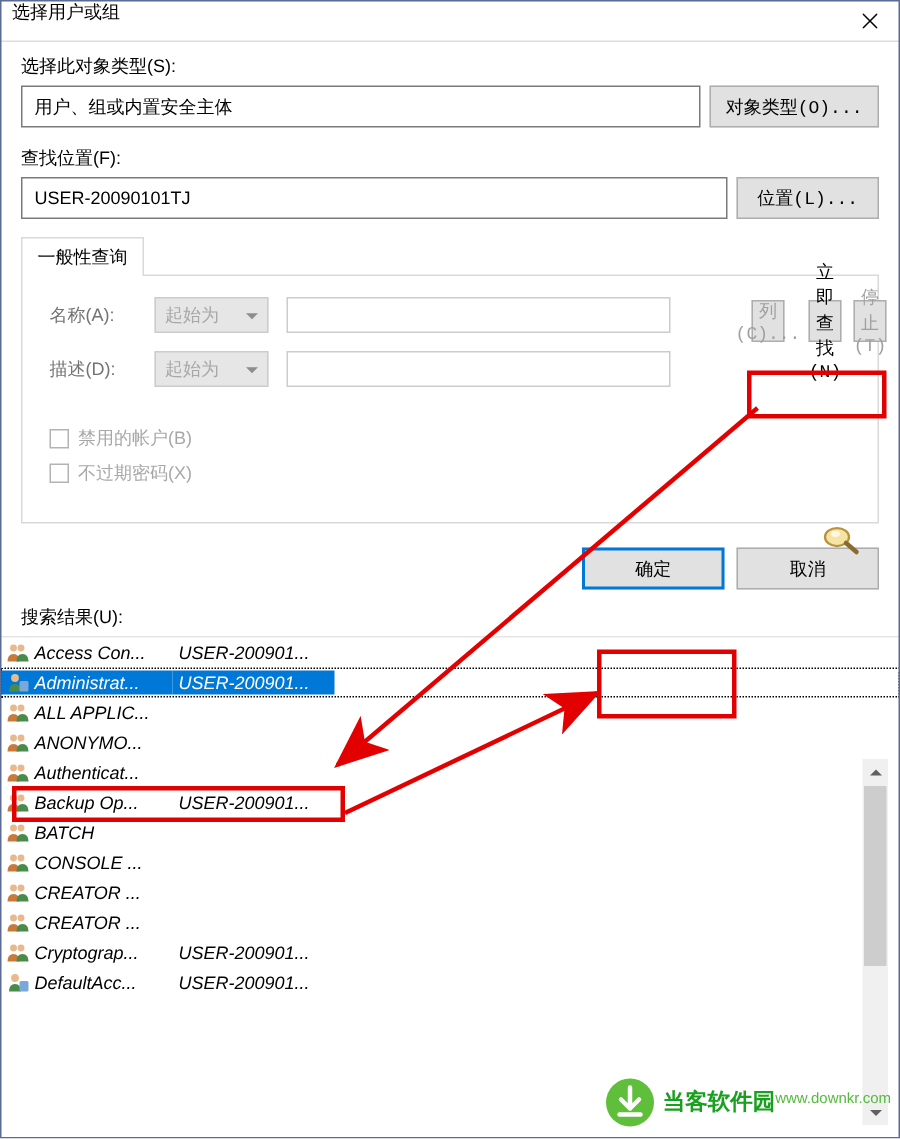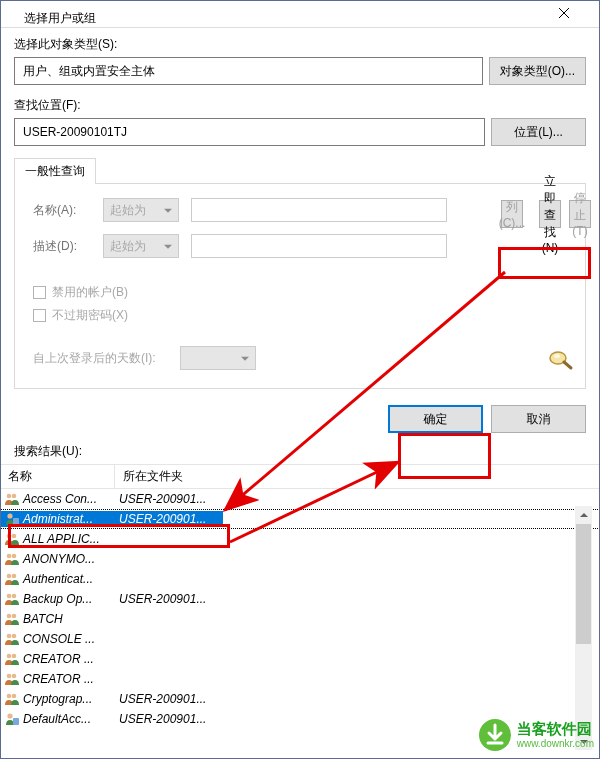--- a/index.html
+++ b/index.html
@@ -1,25 +1,25 @@
 <!DOCTYPE html>
 <html><head>
 <meta charset="utf-8">
 <style>
 * { box-sizing: border-box; margin: 0; padding: 0; font-family: "Microsoft YaHei", "Segoe UI", Tahoma, sans-serif; font-size: 12px; }
 body { background: #fff; width: 600px; height: 759px; overflow: hidden; position: relative; }
 .window { width: 600px; height: 759px; background: #fff; display: flex; flex-direction: column; position: relative; }
-.titlebar { height: 28px; display: flex; align-items: flex-end; padding: 0 24px; border-bottom: 1px solid #ddd; background: #fff; }
+.titlebar { height: 28px; display: flex; align-items: flex-start; padding: 0 8px; border-bottom: 1px solid #ddd; background: #fff; }
 .titlebar .title { flex: 1; font-size: 12px; color: #000; }
 .titlebar .close { width: 40px; height: 28px; display: flex; align-items: center; justify-content: center; margin-right: -8px; }
 .section { padding: 8px 14px 4px 14px; }
 .section .label { color: #000; margin-bottom: 4px; }
 .row { display: flex; gap: 6px; align-items: flex-start; }
 .textbox { flex: 1; border: 1px solid #7a7a7a; background: #fff; padding: 6px 8px; font-size: 12px; height: 28px; display: flex; align-items: center; color: #000; }
-.btn { border: 1px solid #adadad; background: #e1e1e1; padding: 5px 10px; text-align: center; min-width: 95px; cursor: pointer; display: flex; align-items: center; justify-content: center; height: 28px; }
+.btn { border: 1px solid #adadad; background: #e1e1e1; padding: 5px 10px; text-align: center; min-width: 95px; cursor: pointer; display: flex; align-items: center; justify-content: center; height: 28px; font-family: Liberation Mono, monospace; }
 .btn.default { border: 2px solid #0078d7; background: #e1e1e1; }
 .tab-host { margin: 8px 14px 0 14px; }
 .tab-strip { display: flex; }
 .tab { border: 1px solid #d9d9d9; border-bottom: none; background: #fff; padding: 4px 10px; position: relative; z-index: 1; }
 .tab-panel { border: 1px solid #d9d9d9; padding: 14px 18px 18px 18px; margin-top: -1px; color: #a8a8a8; }
 .query-row { display: flex; align-items: center; margin-bottom: 12px; gap: 12px; }
 .query-label { width: 58px; color: #737373; }
 .combo { position: relative; width: 76px; height: 24px; border: 1px solid #cccccc; background: #e6e6e6; display: flex; align-items: center; padding: 0 6px; color: #a8a8a8; }
 .combo::after { content: ""; position: absolute; right: 6px; top: 50%; transform: translateY(-30%); border-left: 4px solid transparent; border-right: 4px solid transparent; border-top: 4px solid #8d8d8d; }
 .editline { flex: 1; max-width: 256px; height: 24px; border: 1px solid #cccccc; background: #fff; }
@@ -54,21 +54,21 @@
 .scrollbar-arrow { position: absolute; left: 0; width: 17px; height: 17px; display: flex; align-items: center; justify-content: center; }
 .scrollbar-arrow.up { top: 0; }
 .scrollbar-arrow.down { bottom: 0; }
 .scrollbar-arrow::before { content: ""; border-left: 4px solid transparent; border-right: 4px solid transparent; }
 .scrollbar-arrow.up::before { border-bottom: 4px solid #606060; }
 .scrollbar-arrow.down::before { border-top: 4px solid #606060; }
 .redbox { position: absolute; border: 3px solid #e30000; pointer-events: none; z-index: 50; }
 .arrow-svg { position: absolute; left: 0; top: 0; width: 600px; height: 759px; pointer-events: none; z-index: 40; }
 .watermark { position: absolute; right: 6px; bottom: 6px; display: flex; align-items: center; gap: 4px; }
 .wm-logo { width: 36px; height: 36px; }
-.wm-text { display: flex; flex-direction: column; line-height: 1.1; }
+.wm-text { display: flex; flex-direction: row; line-height: 1.1; }
 .wm-main { color: #1aa01f; font-weight: bold; font-size: 15px; }
 .wm-sub { color: #55bb40; font-size: 10px; }
 .outer-border { position: absolute; left: 0; top: 0; right: 0; bottom: 0; border: 1px solid #5c6b94; pointer-events: none; z-index: 100; }
 </style>
 </head>
 <body>
 
 <div class="window">
   <div class="titlebar">
     <div class="title">选择用户或组</div>
@@ -112,24 +112,20 @@
       </div>
       <div style="height:14px"></div>
       <div class="chk-row">
         <div class="chk"></div>
         <div>禁用的帐户(B)</div>
       </div>
       <div class="chk-row">
         <div class="chk"></div>
         <div>不过期密码(X)</div>
       </div>
-      <div class="days-row">
-        <div>自上次登录后的天数(I):</div>
-        <div class="num-combo"></div>
-      </div>
     </div>
   </div>
 
   <div class="side-buttons">
     <div class="btn disabled">列(C)...</div>
     <div style="height:12px"></div>
     <div class="btn">立即查找(N)</div>
     <div class="btn disabled">停止(T)</div>
   </div>
 
@@ -142,24 +138,20 @@
   </div>
 
   <div class="result-buttons">
     <div class="btn default">确定</div>
     <div class="btn">取消</div>
   </div>
 
   <div class="results-label">搜索结果(U):</div>
 
   <div class="grid">
-    <div class="grid-header">
-      <div class="col col-name">名称</div>
-      <div class="col col-folder">所在文件夹</div>
-    </div>
     <div class="grid-body" id="grid-body">
         <div class="grid-row">
           <div class="cell c-name">
             <span class="group-icon"><svg viewBox="0 0 16 14">
                 <circle cx="5" cy="4" r="2.3" fill="#e8b98c"></circle>
                 <circle cx="10" cy="4" r="2.3" fill="#e8b98c"></circle>
                 <path d="M1 13 Q1 8 5 8 Q9 8 9 13 Z" fill="#c97a3a"></path>
                 <path d="M7 13 Q7 8 11 8 Q15 8 15 13 Z" fill="#4a8a4a"></path>
               </svg></span>
             <span>Access Con...</span>

